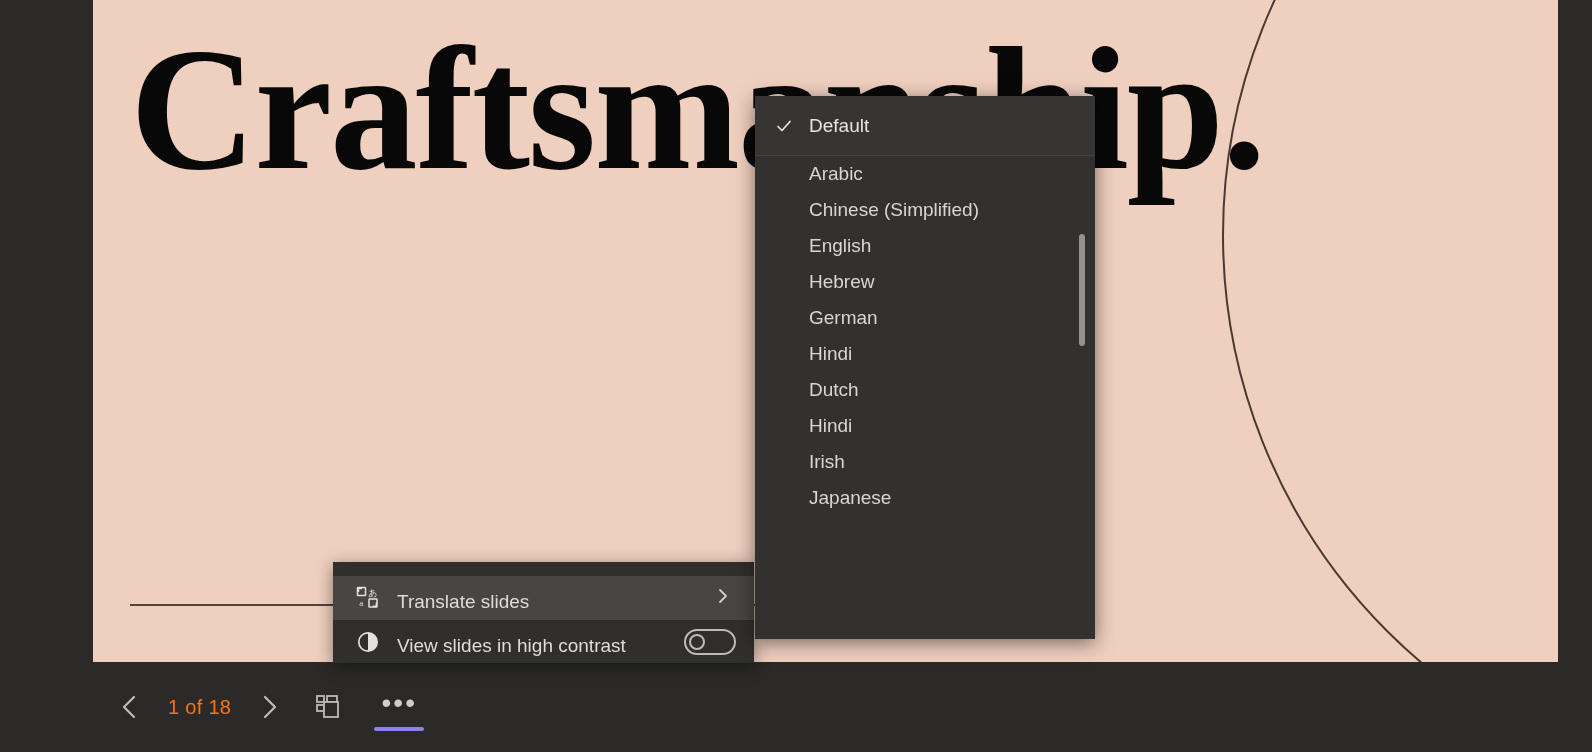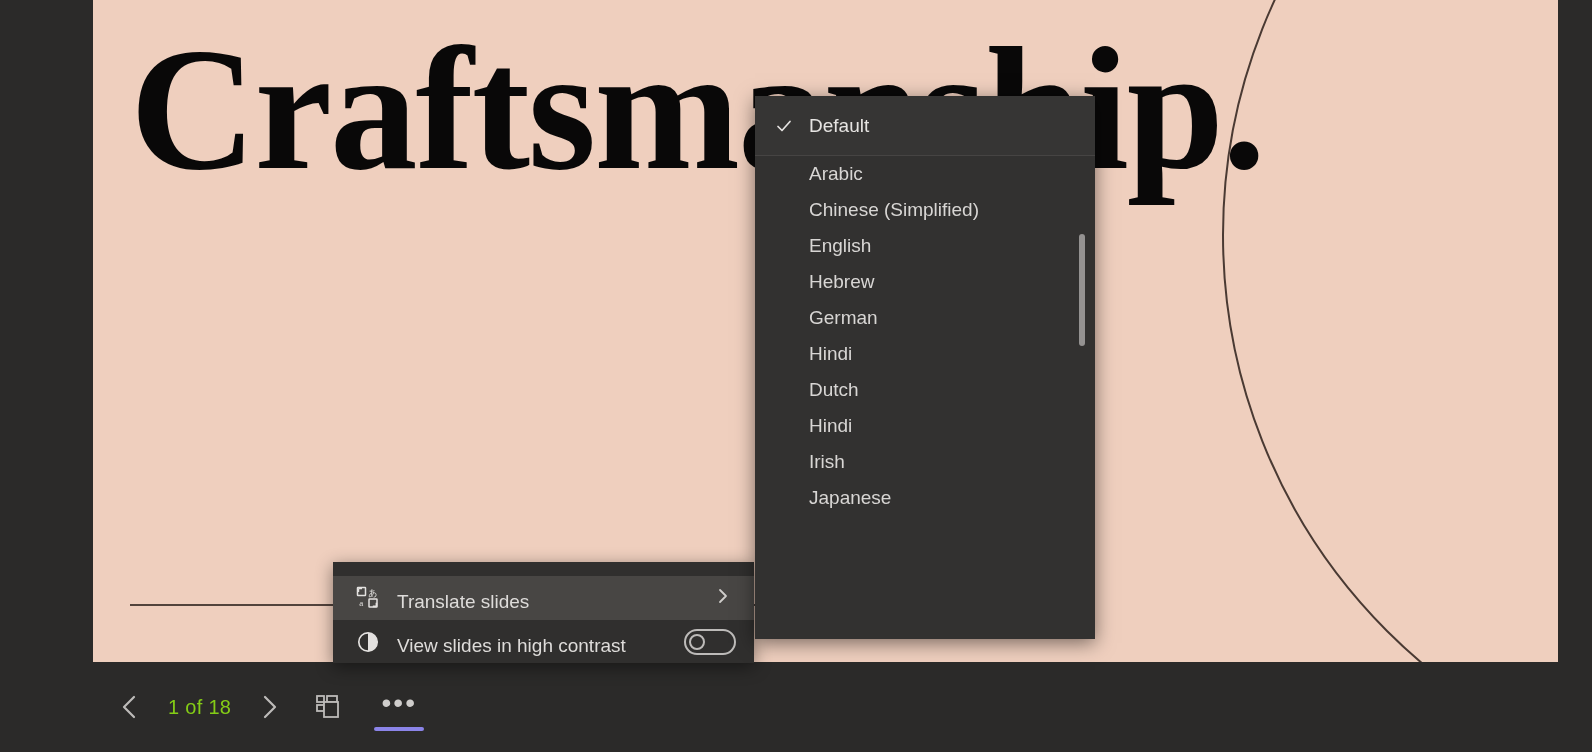--- a/index.html
+++ b/index.html
@@ -61,21 +61,21 @@
     display:flex; align-items:center; justify-content:center;
     color:#b9b7b5;
     background:transparent;
     border:none;
     position:relative;
     cursor:pointer;
   }
   .tb-btn svg { display:block; }
   #page-indicator {
     font-size:20px;
-    color:#84cc16;
+    color:#f97316;
     padding:0 16px;
     letter-spacing:0.3px;
     white-space:nowrap;
   }
   #more-options-button { margin-left:26px; flex-direction:column; }
   #more-dots {
     font-size:28px; line-height:14px; letter-spacing:2px; color:#cfcdcb;
     margin-top:-8px;
   }
   #more-underline {

